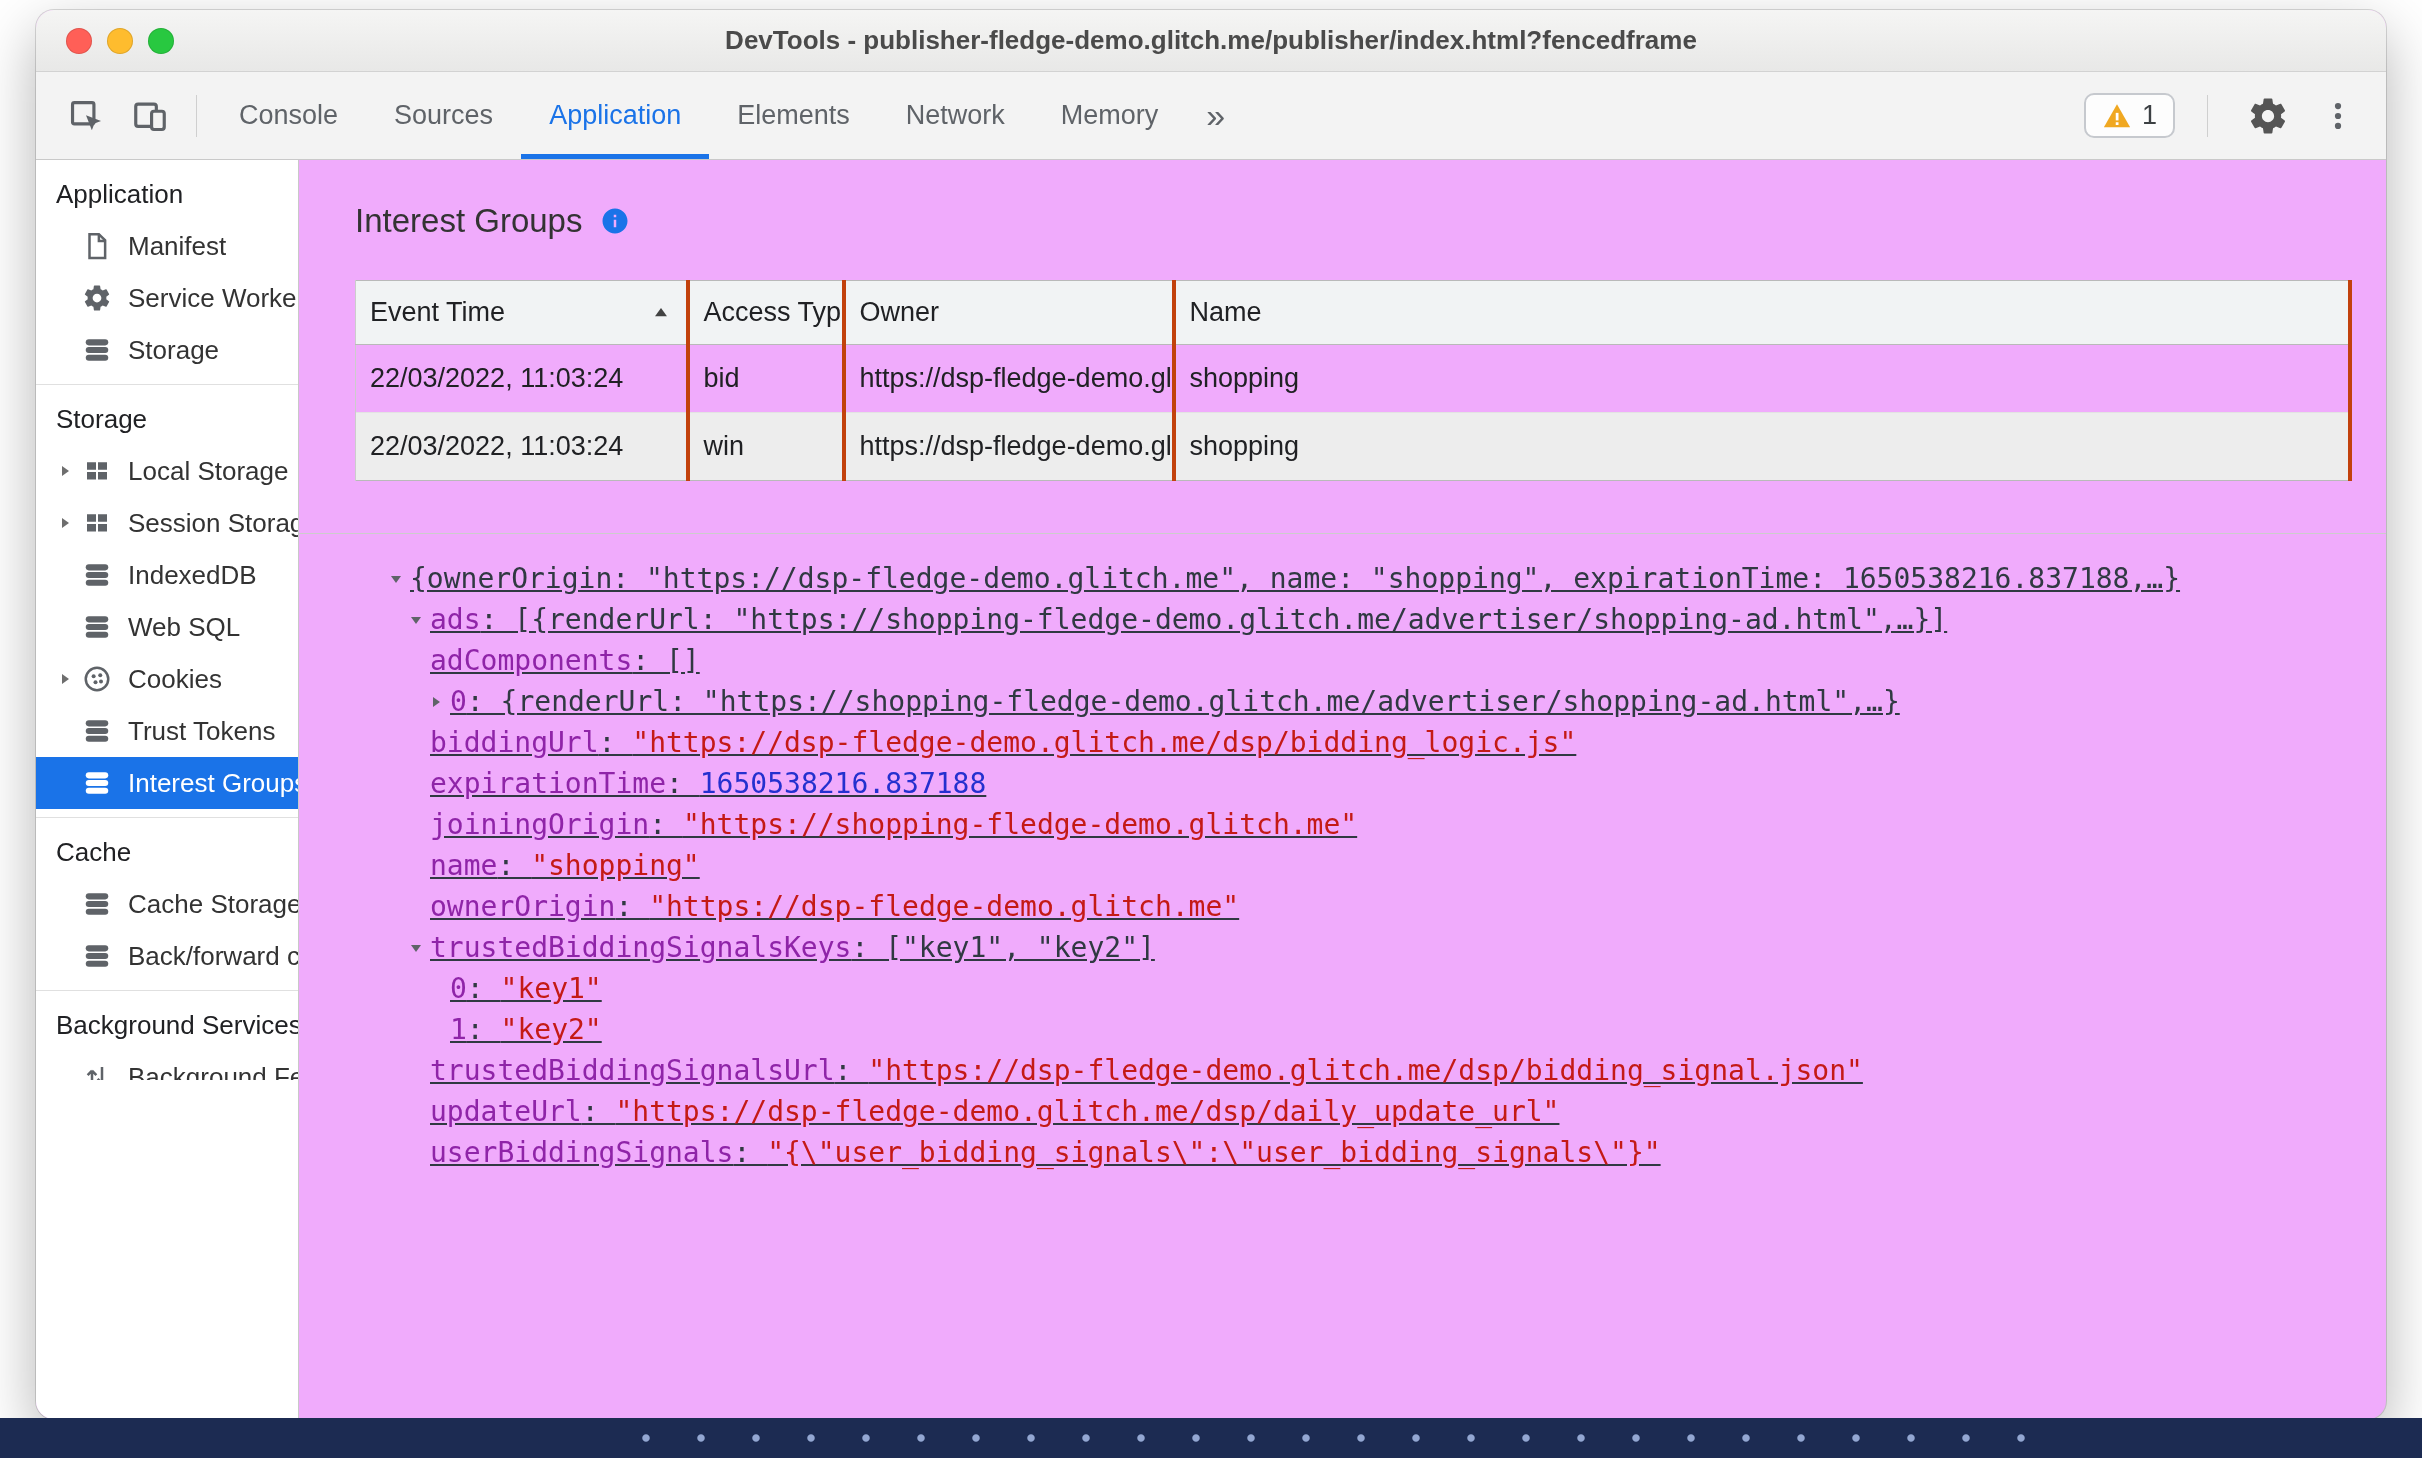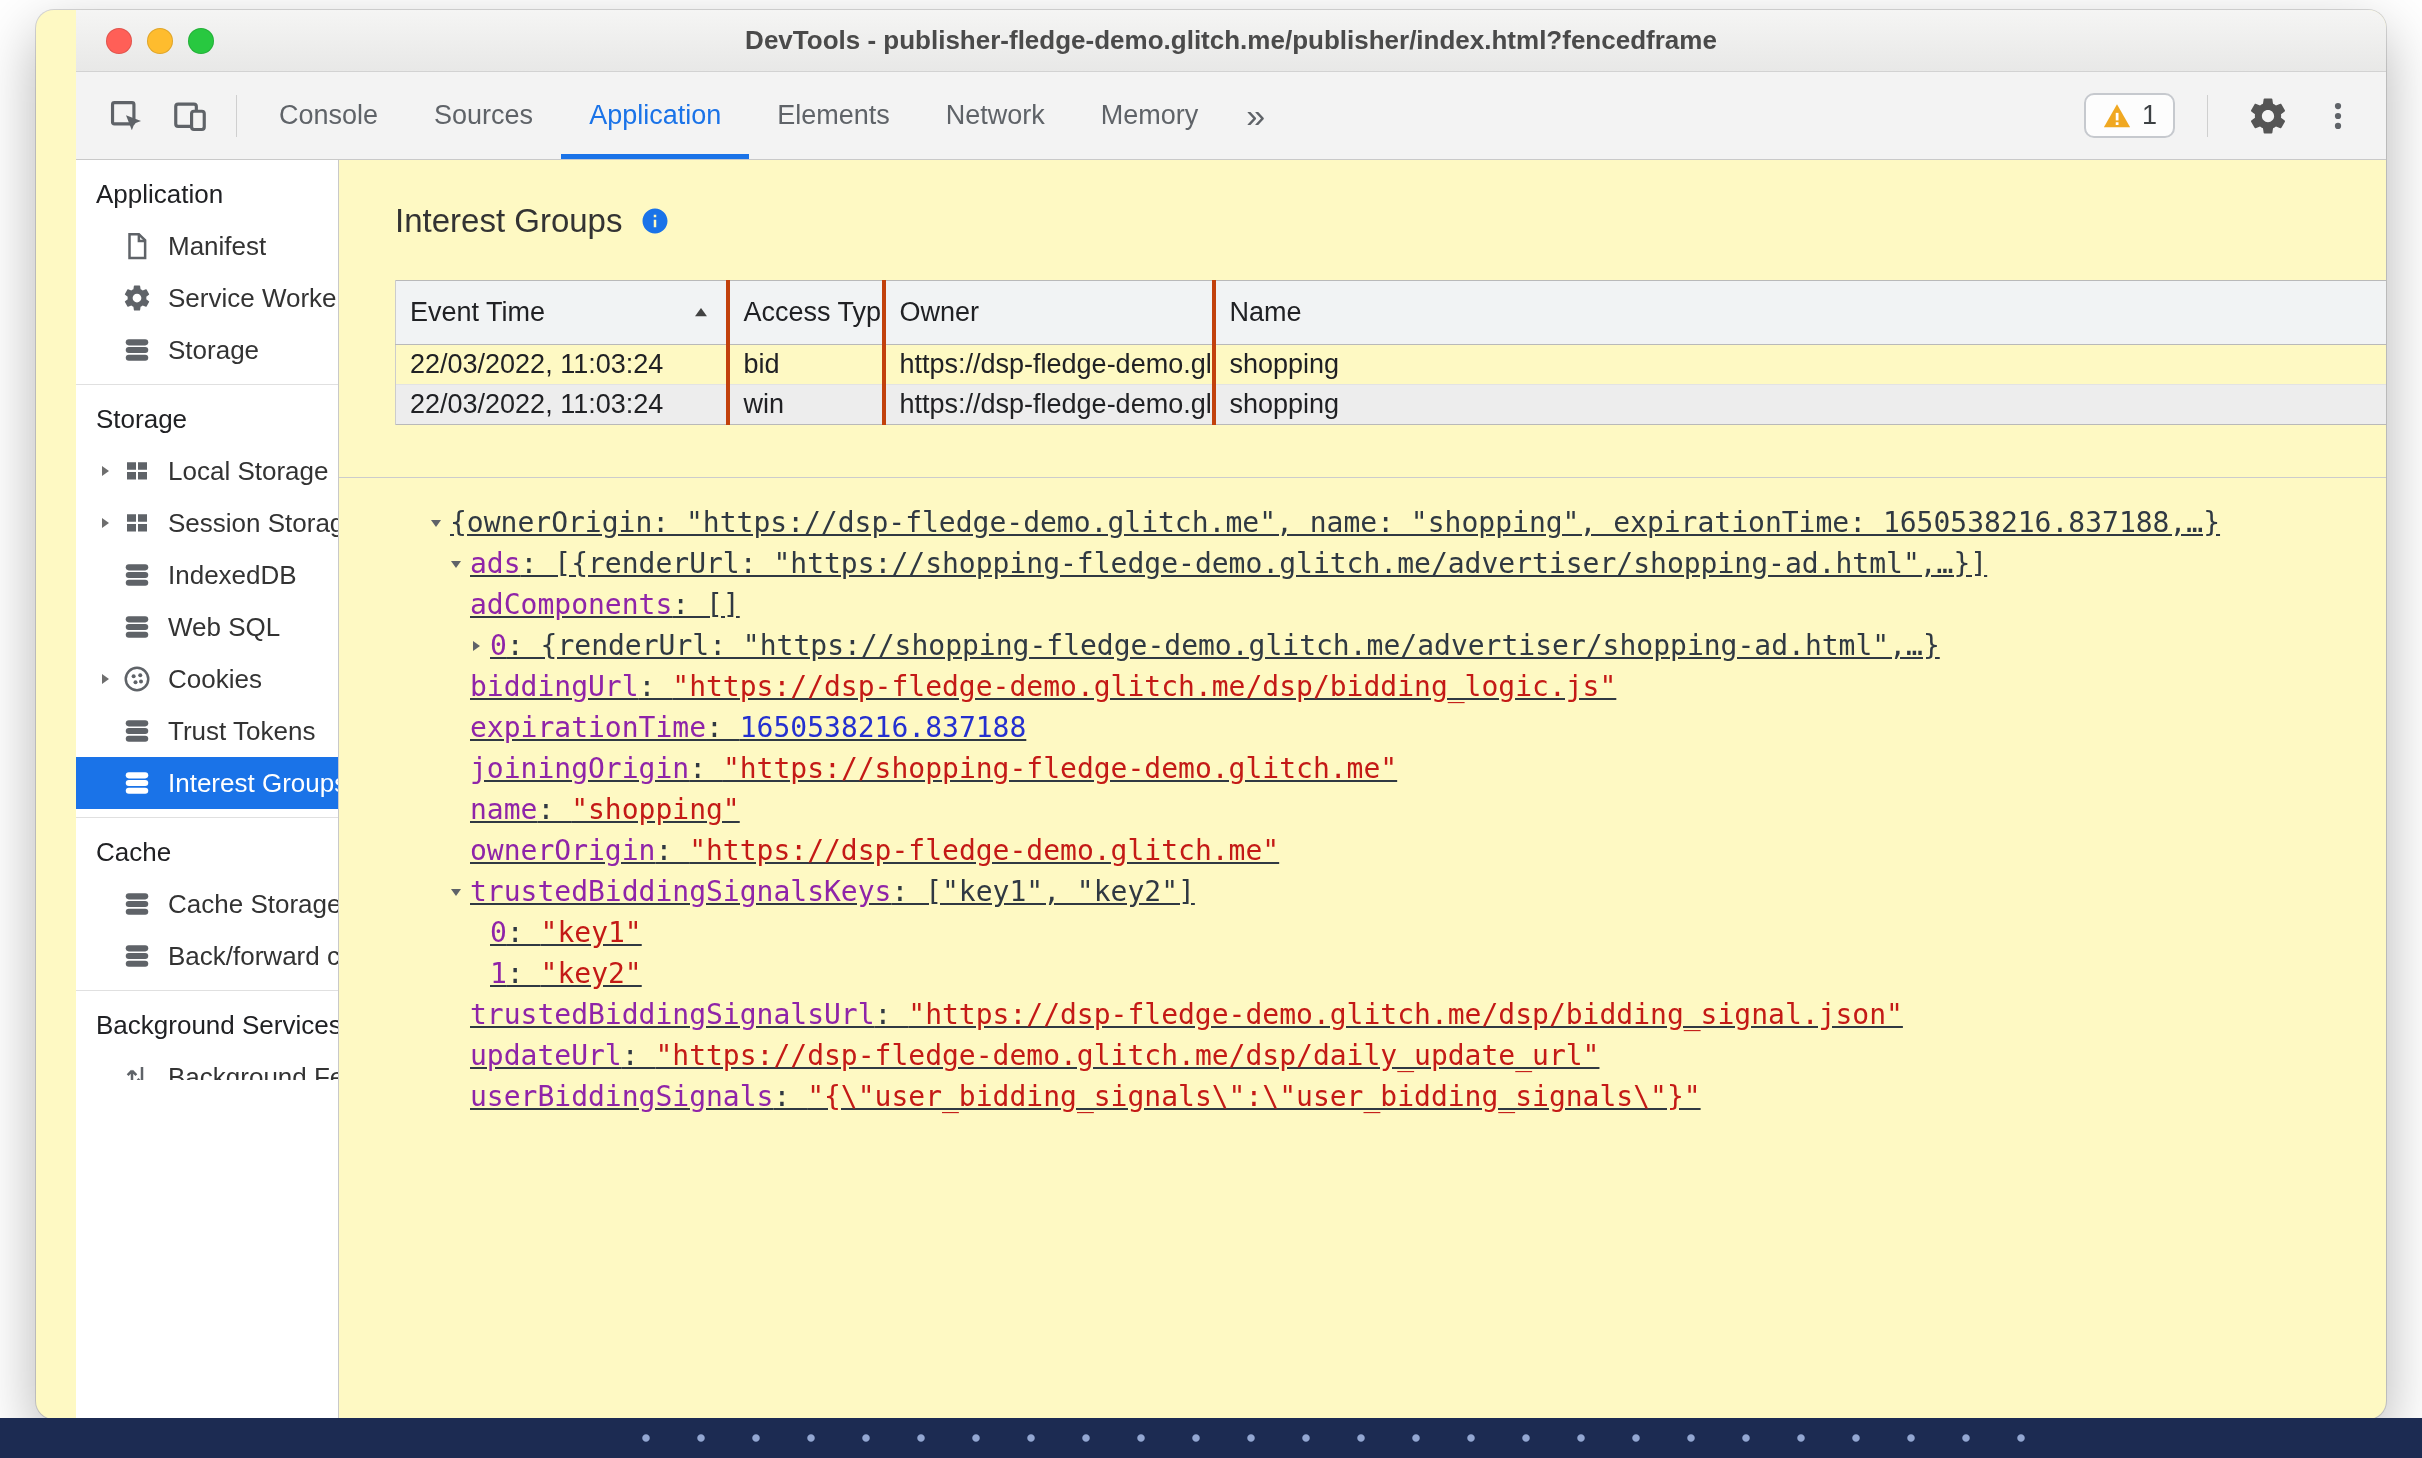--- a/index.html
+++ b/index.html
@@ -16,23 +16,23 @@
   .bottom-strip { position:absolute; left:0; right:0; bottom:0; height:40px; background:#1c2b52; }
   .bottom-strip .dots {
     position:absolute; left:640px; top:14px; width:1390px; height:12px;
     background-image: radial-gradient(circle at 6px 6px, #93a7d2 0 3.2px, transparent 4.2px);
     background-size: 55px 12px; background-repeat: repeat-x;
   }
 
   
   .window {
     position:absolute; left:36px; top:10px; width:2350px; height:1409px;
-    background:#fef9c3; border-radius:18px; overflow:hidden;
+    background:#f0abfc; border-radius:18px; overflow:hidden;
     box-shadow: 0 22px 60px rgba(0,0,0,.30), 0 0 0 1px rgba(0,0,0,.14);
-    display:flex; flex-direction:column;padding-left:40px;
+    display:flex; flex-direction:column;
   }
 
   
   .titlebar {
     height:62px; flex:none; position:relative;
     background:linear-gradient(#f5f5f4,#e8e8e7);
     border-bottom:1px solid #d2d2d2;
     display:flex; align-items:center;
   }
   .lights { position:absolute; left:30px; top:0; bottom:0; display:flex; align-items:center; gap:15px; }
@@ -81,21 +81,21 @@
   .info-icon { width:30px; height:30px; display:flex; }
 
   
   .ig-table { border-collapse:collapse; table-layout:fixed; width:1997px; margin-top:36px; font-size:27px; border:1px solid #b9b9b9; }
   .ig-table th, .ig-table td {
     border-left:1px solid #ccc; border-right:4px solid #c2410c;
     padding:0 14px; text-align:left; font-weight:400;
     overflow:hidden; white-space:nowrap;
   }
   .ig-table thead th { background:#f1f3f4; height:64px; border-bottom:1px solid #b9b9b9; color:#202124; }
-  .ig-table tbody td { height:40px; color:#202124; }
+  .ig-table tbody td { height:68px; color:#202124; }
   .ig-table tbody tr + tr { border-top:1px solid #e3e3e3; }
   .ig-table tbody tr:nth-child(2) { background:#ededed; }
   .th-inner { display:flex; align-items:center; justify-content:space-between; }
   .sort-arrow { display:flex; margin-left:8px; }
 
   .split-divider { height:1px; background:#ccc; margin:52px 0 24px -56px; }
 
   
   .tree { font-family:"DejaVu Sans Mono","Liberation Mono",monospace; font-size:28px; color:#303942; padding-left:33px;text-decoration:underline; }
   .tree-line { height:41px; display:flex; align-items:center; white-space:pre; overflow:visible; }

